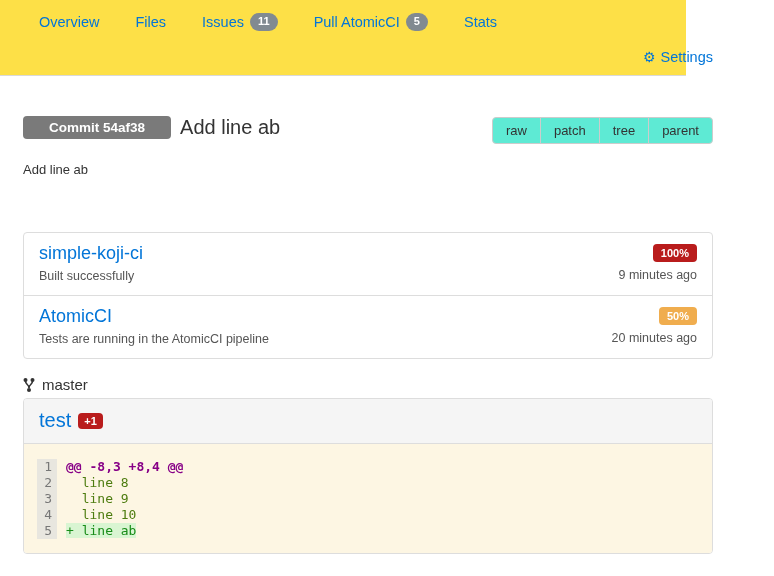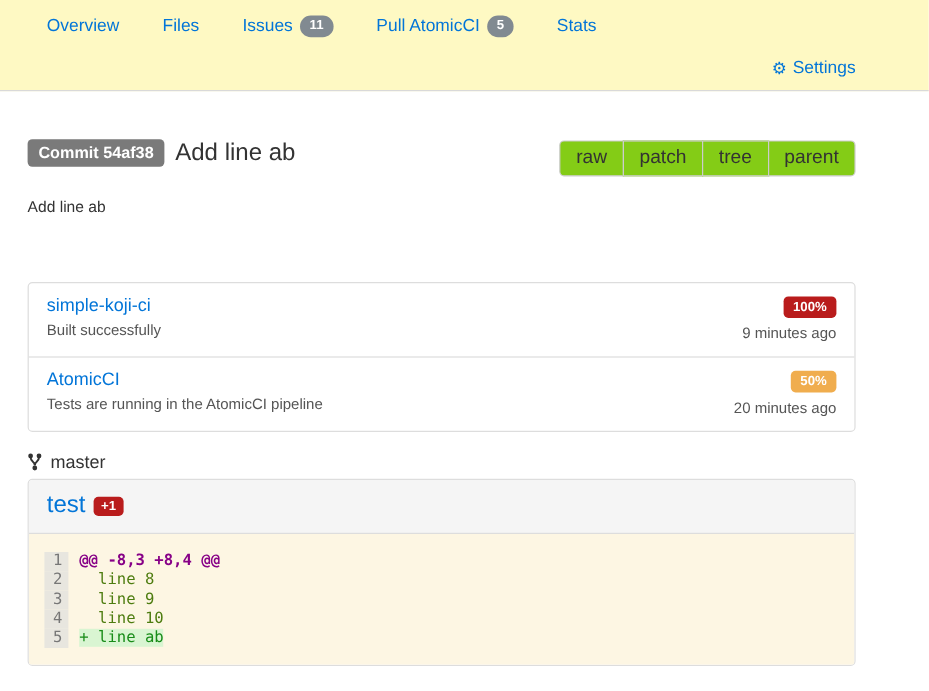--- a/index.html
+++ b/index.html
@@ -7,22 +7,22 @@
     width: 774px; height: 576px; overflow: hidden;
     background: #fff;
     font-family: "Liberation Sans", sans-serif;
     color: #333;
   }
   a { text-decoration: none; cursor: pointer; }
   .container { width: 690px; margin-left: 23px; }
 
   
   .navbar {
-    width: 774px; height: 76px;
-    background: #fef9c3;
+    width: 686px; height: 76px;
+    background: #fde047;
     border-bottom: 1px solid #d9d9d9;
   }
   .tabs-row { display: flex; align-items: stretch; height: 40px; padding-top: 4px; }
   .tab {
     display: flex; align-items: center; gap: 6px;
     padding: 0 16px; margin-right: 4px;
     font-size: 14.5px; color: #0275d8;
     border-radius: 4px;
   }
   .tab.active { background: #fff; color: #555; }
@@ -33,59 +33,59 @@
   }
   .settings-row { display: flex; justify-content: flex-end; align-items: center; height: 34px; }
   .settings-link { color: #0275d8; font-size: 14.5px; display: inline-flex; align-items: center; gap: 5px; }
   .gear { font-size: 14px; line-height: 1; }
 
   
   .commit-header { display: flex; justify-content: space-between; align-items: flex-start; margin-top: 40px; }
   .title-group { display: flex; align-items: center; gap: 9px; }
   .commit-badge {
     background: #7a7a7a; color: #fff; font-weight: bold;
-    font-size: 13.5px; padding: 4px 9px; border-radius: 4px;
+    font-size: 13.5px; padding: 4px 26px; border-radius: 4px;
   }
   .commit-title { font-size: 20px; color: #333; }
   .btn-group { display: inline-flex; margin-top: 1px; }
   .btn {
-    background: #84cc16; border: 1px solid #ccc; color: #333;
-    font-size: 16px; padding: 5px 13px; margin-left: -1px;
+    background: #5eead4; border: 1px solid #ccc; color: #333;
+    font-size: 13px; padding: 5px 13px; margin-left: -1px;
   }
   .btn:first-child { border-radius: 4px 0 0 4px; margin-left: 0; }
   .btn:last-child { border-radius: 0 4px 4px 0; }
 
   .byline { margin-top: 8px; font-size: 15px; color: #999; display: flex; align-items: center; gap: 5px; }
   .byline a { color: #0275d8; }
   .avatar {
     width: 18px; height: 18px; border-radius: 50%;
     display: inline-block; overflow: hidden; flex: 0 0 auto;
   }
   .commit-message { margin-top: 18px; font-size: 13px; color: #333; }
 
   
   .ci-panel { margin-top: 55px; border: 1px solid #ddd; border-radius: 4px; }
   .ci-row {
     display: flex; justify-content: space-between;
     padding: 10px 15px 12px 15px;
   }
   .ci-row + .ci-row { border-top: 1px solid #ddd; }
-  .ci-name { font-size: 15px; color: #0275d8; display: inline-block; margin-bottom: 5px; }
+  .ci-name { font-size: 18px; color: #0275d8; display: inline-block; margin-bottom: 5px; }
   .ci-status { font-size: 12.5px; color: #555; }
   .ci-right { text-align: right; }
   .badge {
     color: #fff; font-weight: bold; font-size: 11px;
     padding: 3px 8px; border-radius: 4px; display: inline-block;
   }
   .badge-success { background: #b91c1c; }
   .badge-warning { background: #f0ad4e; }
   .ci-time { font-size: 12.5px; color: #555; margin-top: 6px; }
 
   
-  .branch-heading { margin-top: 17px; font-size: 15px; color: #333; display: flex; align-items: flex-start; gap: 7px; }
+  .branch-heading { margin-top: 17px; font-size: 15px; color: #333; display: flex; align-items: center; gap: 7px; }
   .branch-icon svg { display: block; }
 
   
   .diff-panel { margin-top: 5px; border: 1px solid #ddd; border-radius: 4px; overflow: hidden; }
   .diff-header {
     background: #f5f5f5; border-bottom: 1px solid #ddd;
     padding: 10px 15px 11px 15px; display: flex; align-items: center; gap: 7px;
   }
   .diff-file { font-size: 20px; color: #0275d8; }
   .badge-sm { font-size: 11px; padding: 2px 6px; border-radius: 4px; }

